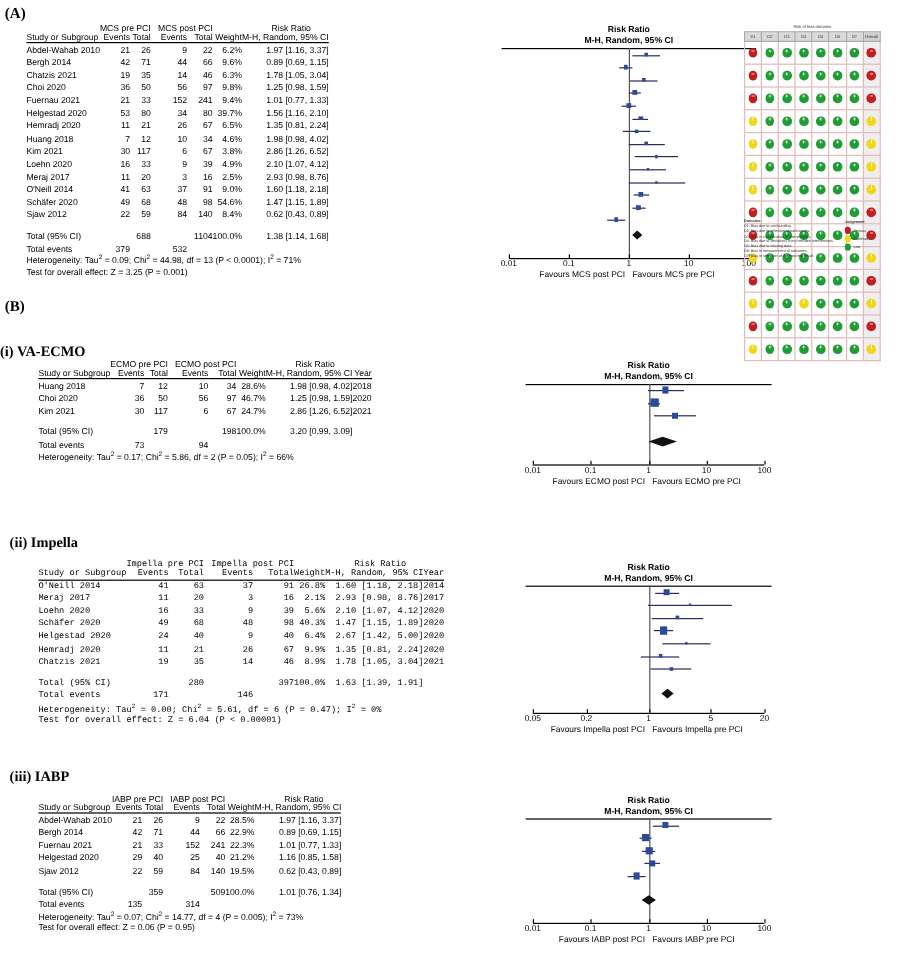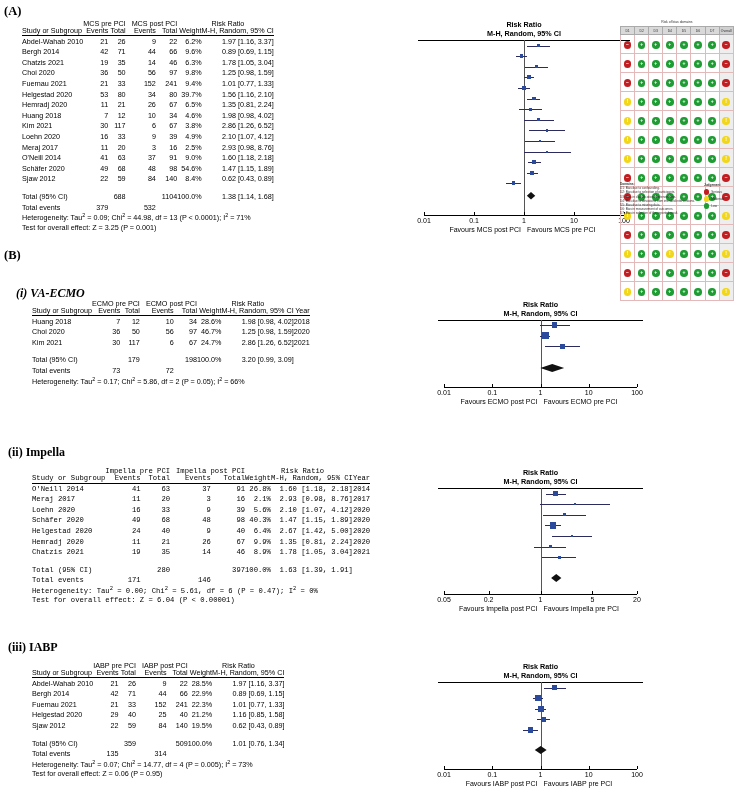--- a/index.html
+++ b/index.html
@@ -13,21 +13,21 @@
     font-family:"Liberation Serif","DejaVu Serif",serif;
     font-weight:bold;font-size:12.5px;
   }
   .sub-tag{
     font-family:"Liberation Serif","DejaVu Serif",serif;
     font-weight:bold;font-size:12px;
   }
   
   table.ft{border-collapse:collapse;font-size:7.2px;line-height:1.0;}
   table.ft td,table.ft th{padding:0;white-space:nowrap;font-weight:normal;}
-  .grp{font-weight:bold;font-size:7.2px;}
+  .grp{font-weight:bold;font-size:7.2px;text-align:center;}
   .hdr td{font-weight:bold;font-size:7.2px;padding-bottom:1px;}
   .hline td{border-bottom:1px solid #000;height:1px;padding:0;font-size:0;}
   .study{text-align:left;padding-right:6px;}
   .num{text-align:right;padding-left:6px;}
   .ci{text-align:right;padding-left:10px;}
   .yr{text-align:right;padding-left:7px;}
   .bold{font-weight:bold;}
   .rowh{height:10.6px;}
   .spacer{height:7px;font-size:0;}
   .foot{font-size:7.2px;white-space:nowrap;}
@@ -472,21 +472,21 @@
       </div><div class="jrow">
         <span class="jd" style="background:#1f9c33"></span>
         <span>Low</span>
       </div></div>
 </div>
 
 <div class="panel" style="left:4px;top:248px;">
   <div class="panel-tag">(B)</div>
 </div>
 
-<div class="panel" style="left:16px;top:286px;font-style:italic;">
+<div class="panel" style="left:0;top:286px;">
   <div class="sub-tag">(i) VA-ECMO</div>
 </div>
 <div class="panel" id="tableBi" style="left:32px;top:300px;">
     <table class="ft">
       <tbody>
         <tr>
           <td></td>
           <td class="grp" colspan="2">ECMO pre PCI</td>
           <td class="grp" colspan="2" style="padding-left:6px">ECMO post PCI</td>
           <td></td>
@@ -546,21 +546,21 @@
           <td></td>
           <td class="num">198</td>
           <td class="num">100.0%</td>
           <td class="ci">3.20 [0.99, 3.09]</td>
           <td></td>
         </tr>
         <tr class="rowh">
           <td class="study">Total events</td>
           <td class="num">73</td>
           <td></td>
-          <td class="num">72</td>
+          <td class="num">94</td>
           <td></td>
           <td></td>
           <td></td>
           <td></td>
         </tr>
       </tbody>
     </table>
     <div class="foot">Heterogeneity: Tau<sup>2</sup> = 0.17; Chi<sup>2</sup> = 5.86, df = 2 (P = 0.05); I<sup>2</sup> = 66%</div>
   </div>
 <div class="plot" id="plotBi" style="left:438px;top:300px;width:205px;height:110px;">

